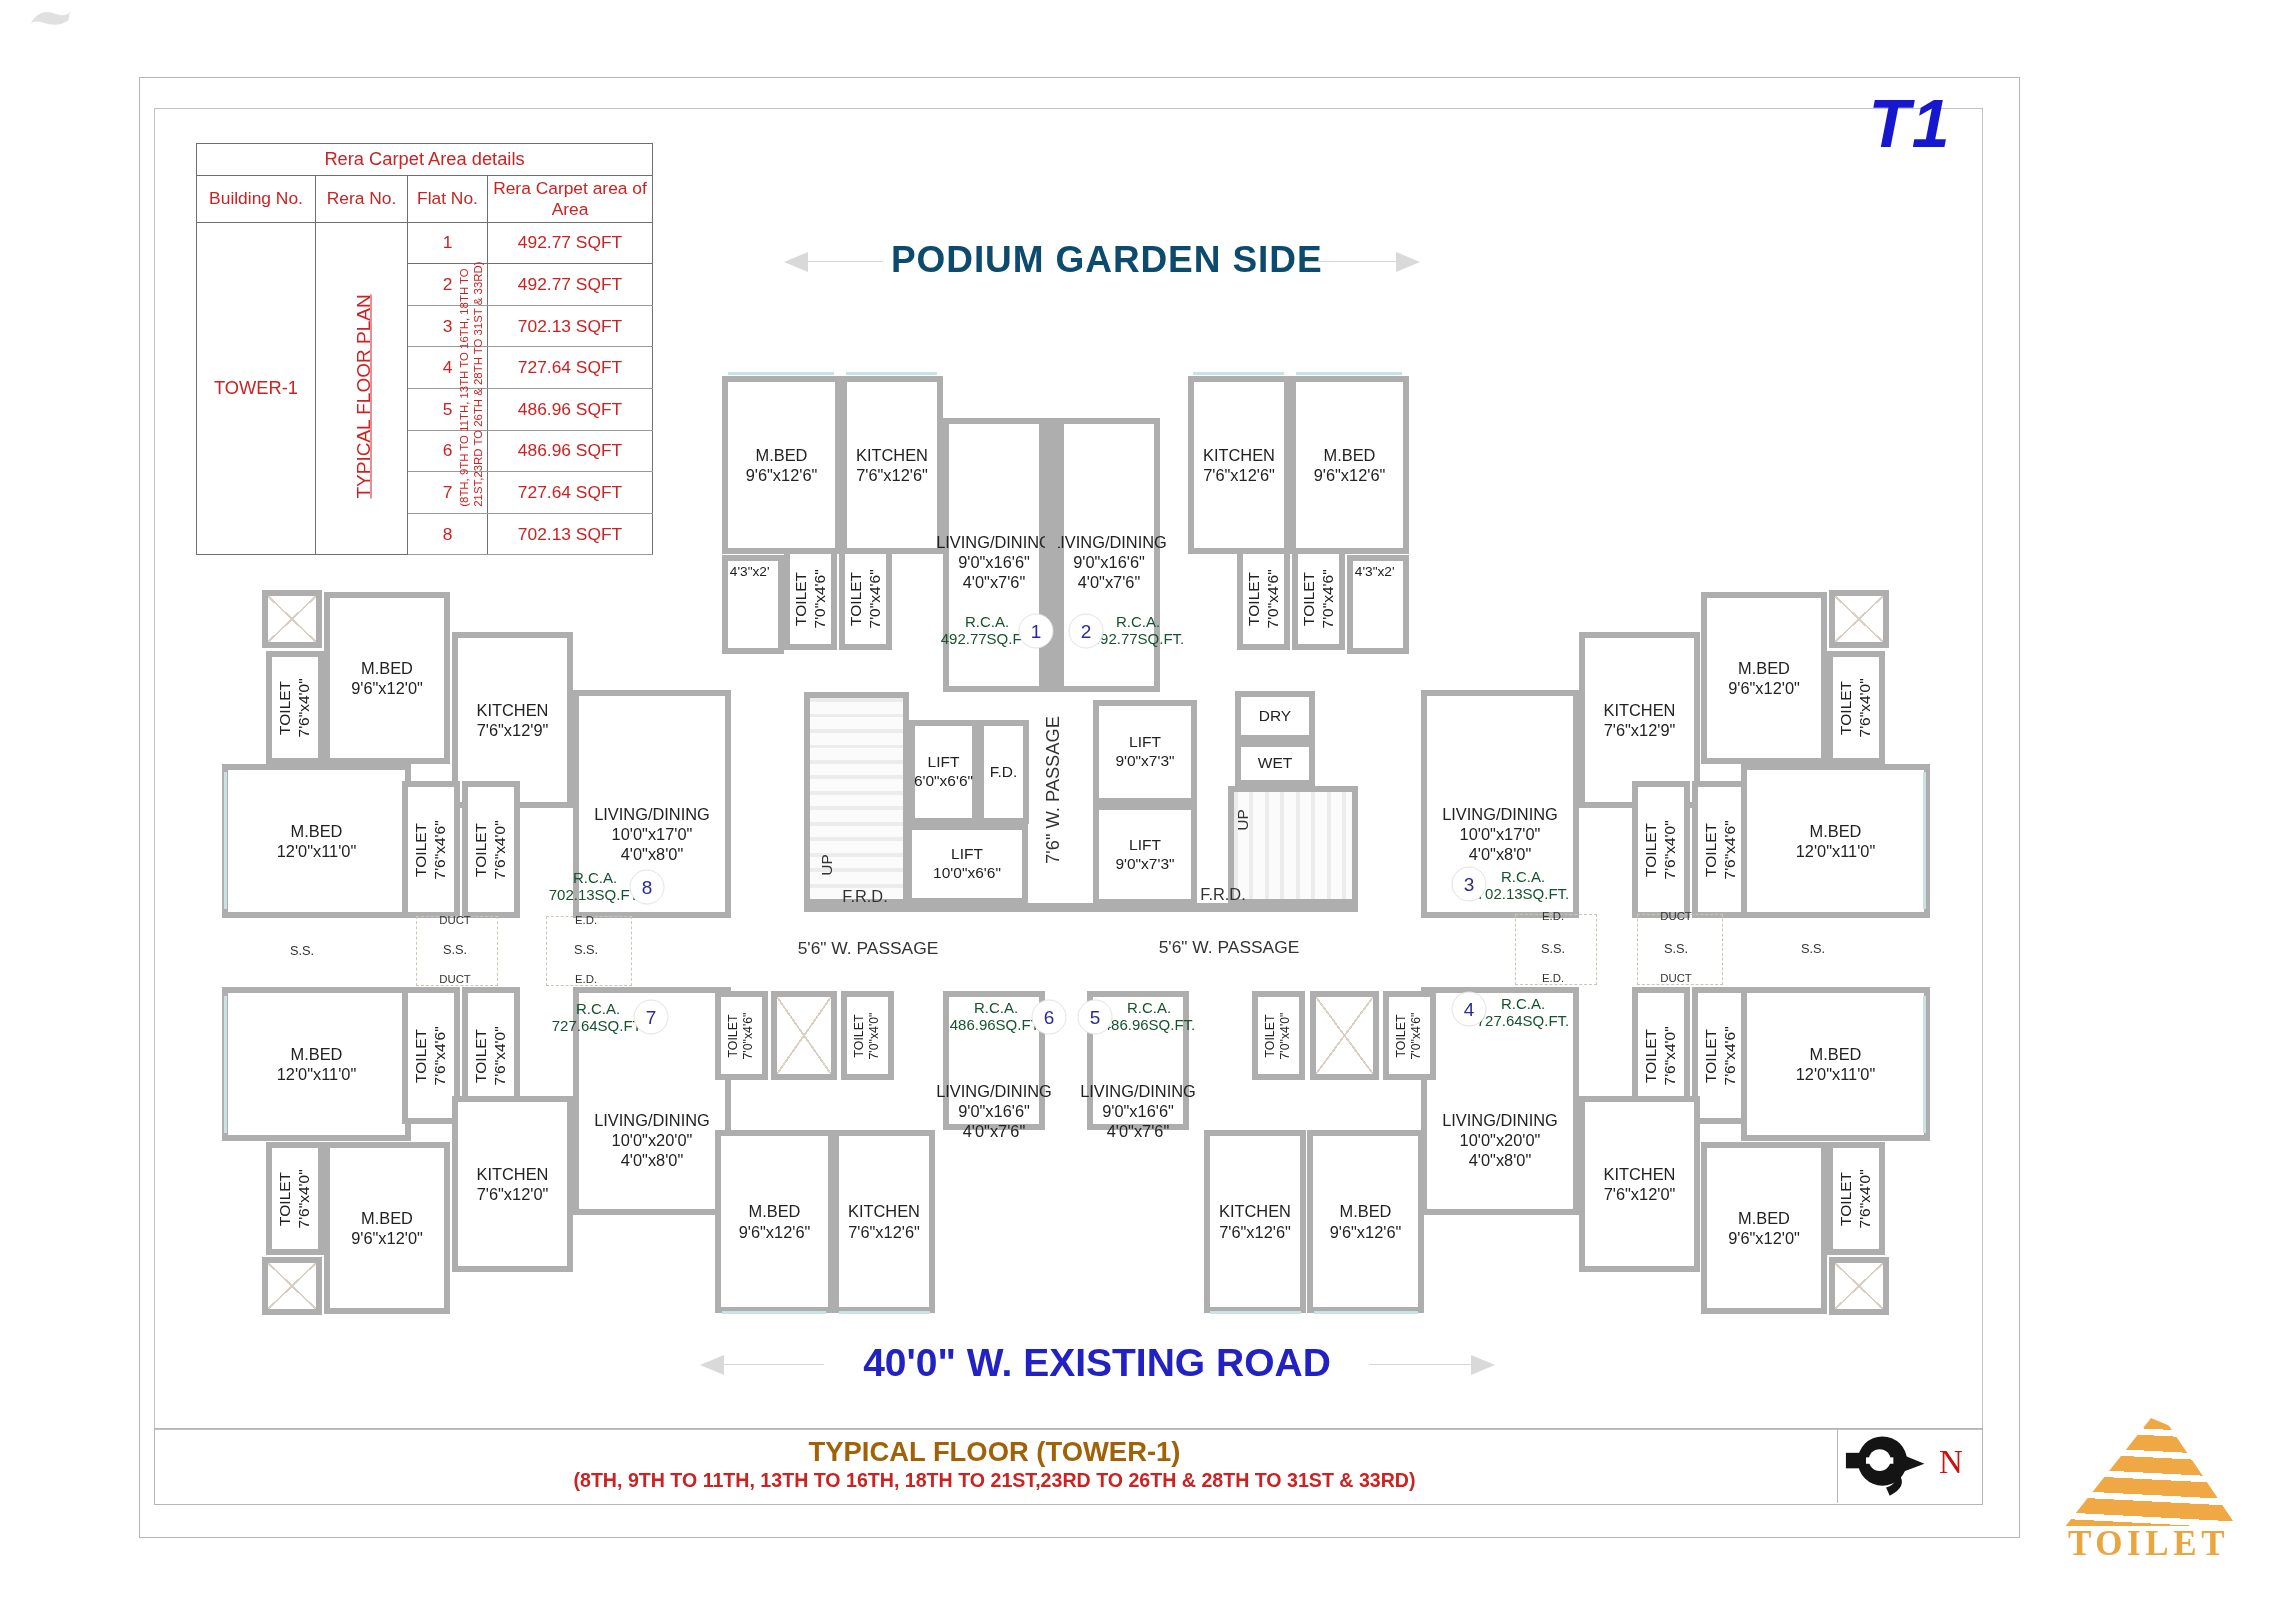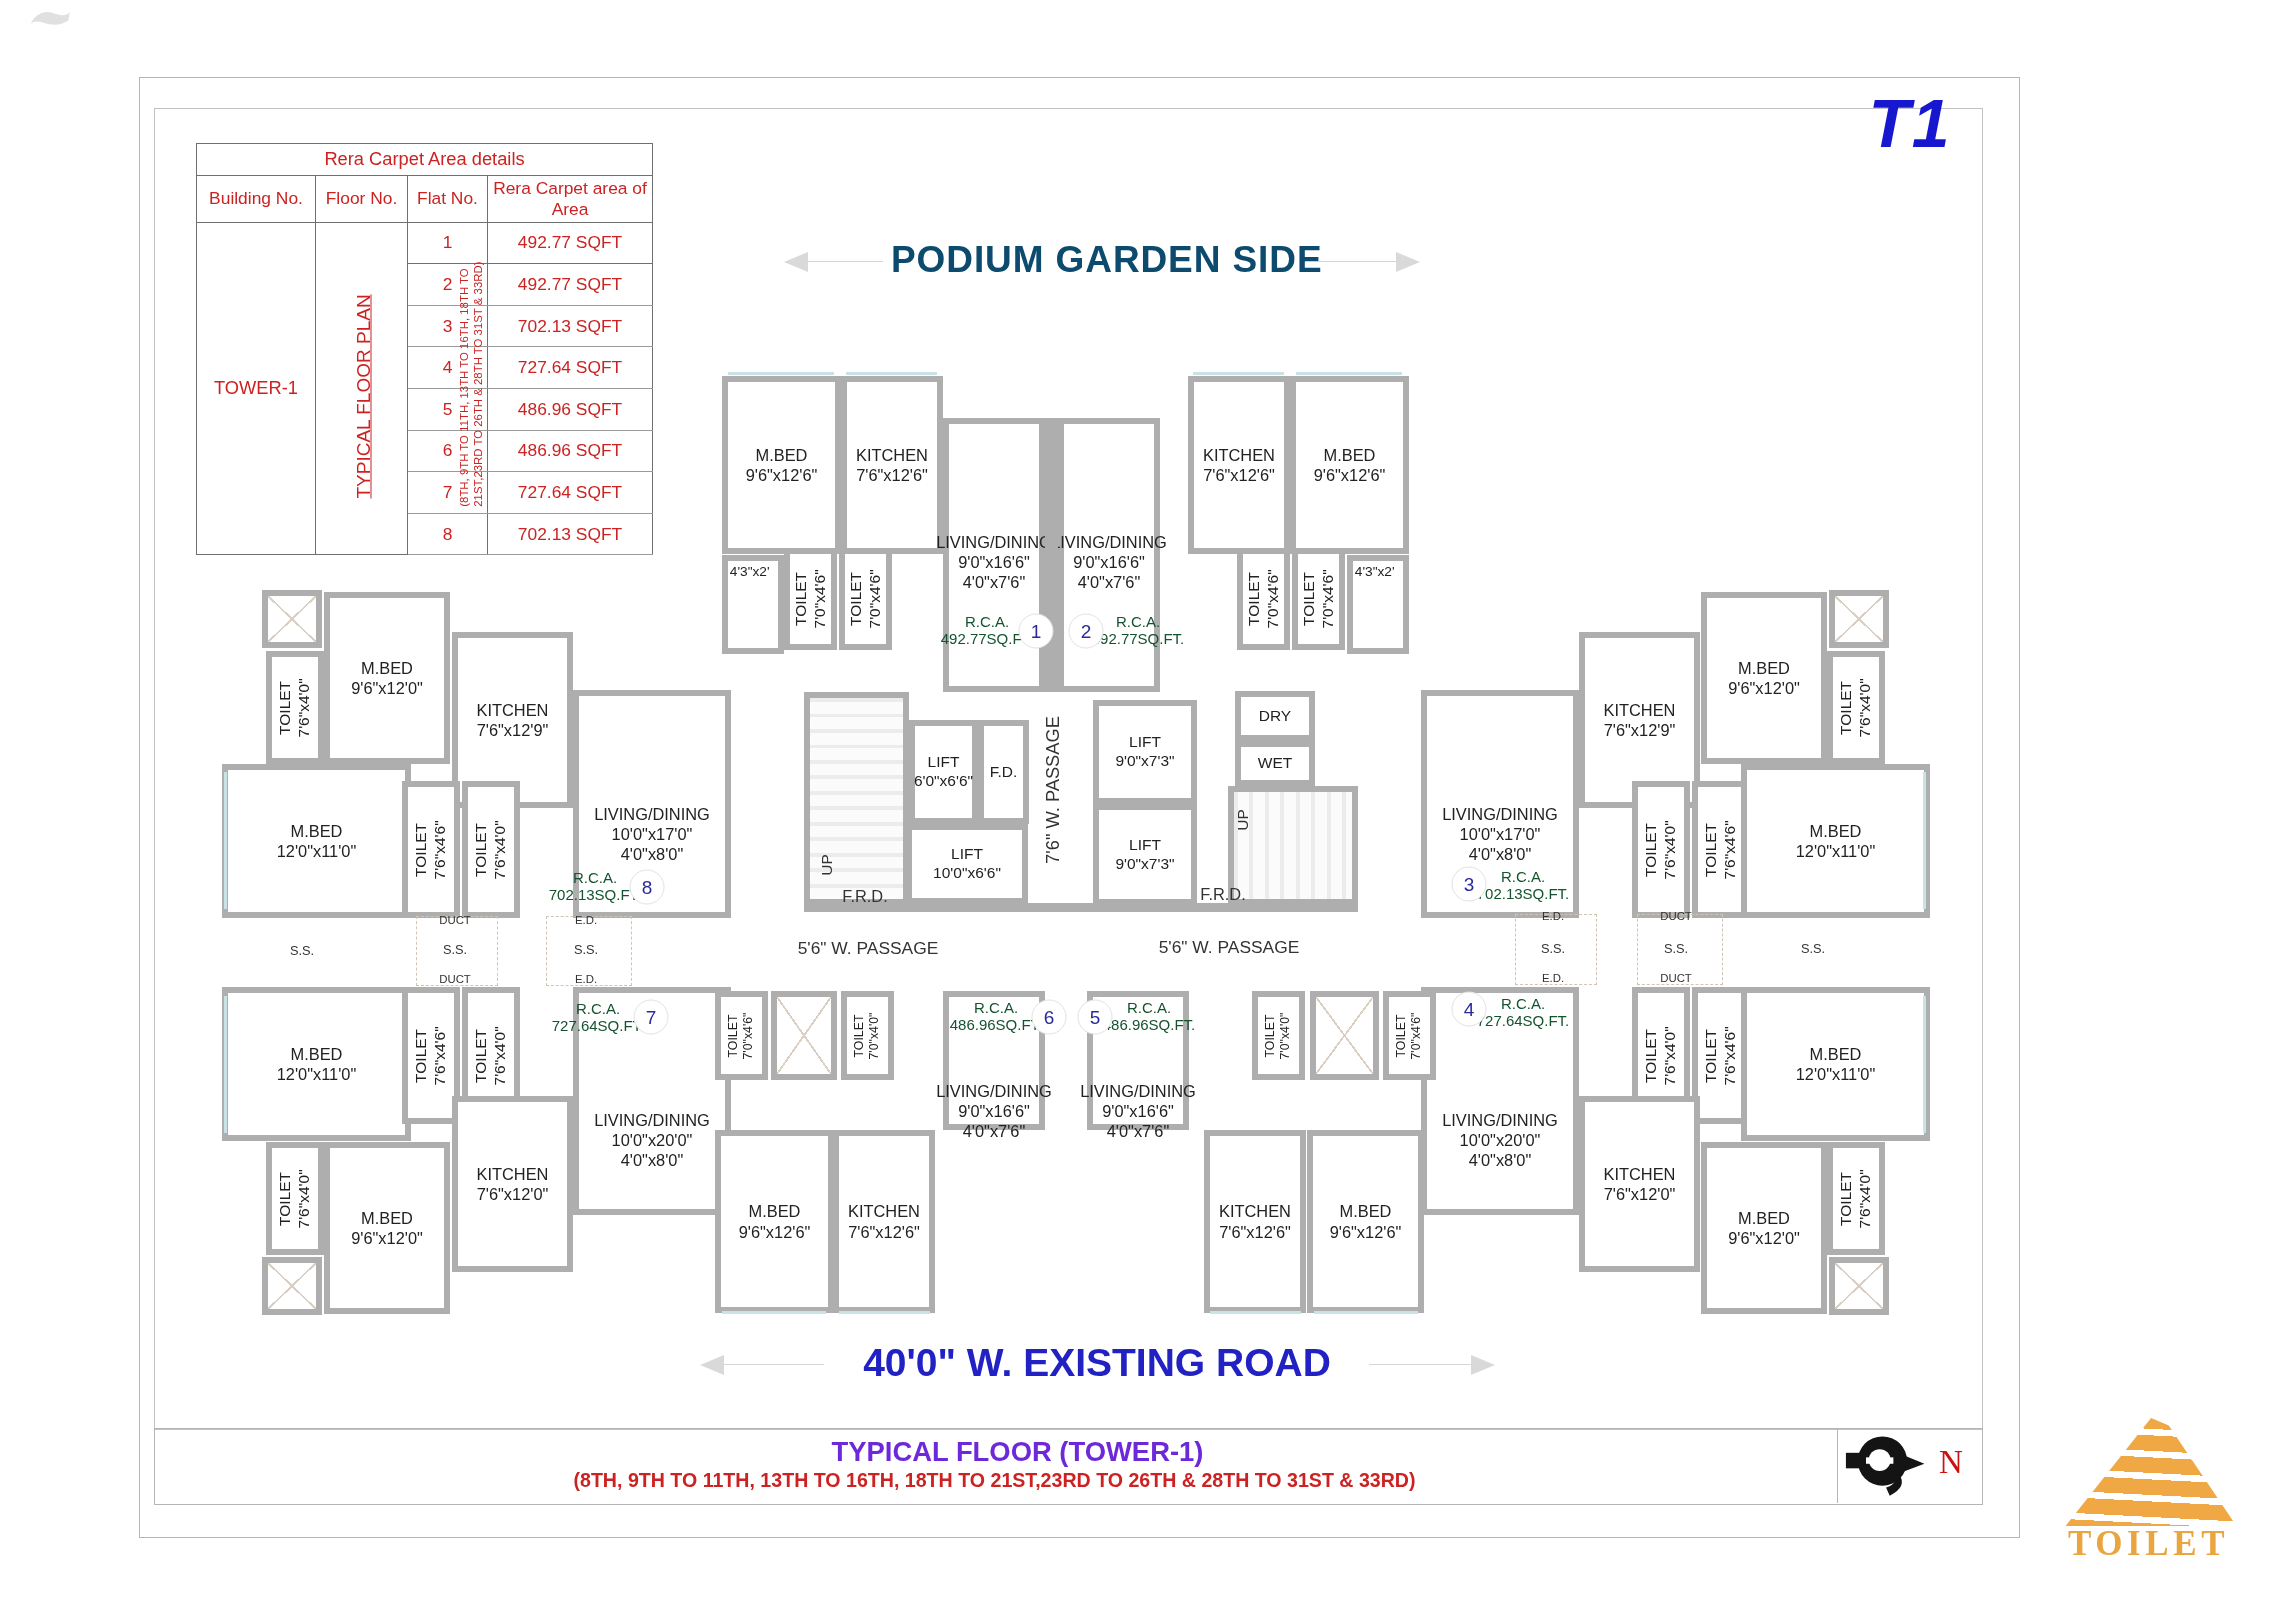--- a/index.html
+++ b/index.html
@@ -69,21 +69,21 @@
   .dashbox{position:absolute;border:0.9px dashed #d0c4b4;}
   .ptext{position:absolute;color:#333;white-space:nowrap;transform:translate(-50%,-50%);}
   .rca{position:absolute;transform:translate(-50%,-50%);text-align:center;color:#14532d;
        font-size:15px;line-height:1.15;font-weight:500;white-space:nowrap;}
   .fcirc{position:absolute;width:33px;height:33px;border:1.8px solid #e2e2e2;border-radius:50%;
          background:#fff;color:#2a2a9e;font-size:19px;display:flex;align-items:center;
          justify-content:center;transform:translate(-50%,-50%);}
 
   
   #footer-title{left:154px;top:1436px;width:1681px;text-align:center;font-size:27.4px;font-weight:600;
-                color:#6d28d9;white-space:nowrap;margin-left:23px;}
+                color:#a16207;white-space:nowrap;}
   #footer-subtitle{left:154px;top:1469px;width:1681px;text-align:center;font-size:19.6px;font-weight:600;
                    color:#cc2222;white-space:nowrap;}
   #north-box{left:1837px;top:1428px;width:144px;height:75px;}
   #north-n{position:absolute;left:102px;top:16.4px;font-family:"Liberation Serif",serif;
            font-size:33px;color:#cc1111;}
   
   #logo{left:2039px;top:1418px;width:219px;height:151px;}
   #logo-pyramid{position:absolute;left:23px;top:0;width:178px;height:108px;
      background:repeating-linear-gradient(183deg,#f0a844 0 15.5px,#ffffff 15.5px 22px);
      clip-path:polygon(50% 0%, 2% 100%, 98% 100%, 60% 7%);}
@@ -115,21 +115,21 @@
       <col style="width:92px">
       <col style="width:80px">
       <col style="width:165px">
     </colgroup>
   <tbody>
       <tr>
         <td class="title" colspan="4">Rera Carpet Area details</td>
       </tr>
   <tr>
     <td class="hdr">Building No.</td>
-    <td class="hdr">Floor No.</td>
+    <td class="hdr">Rera No.</td>
     <td class="hdr">Flat No.</td>
     <td class="hdr">Rera Carpet area of Area</td>
   </tr>
   <tr>
     <td id="cell-building" rowspan="8">TOWER-1</td>
     <td id="cell-floor" rowspan="8">
       <div id="floor-main">TYPICAL FLOOR PLAN</div>
       <div id="floor-sub">
         <span>(8TH, 9TH TO 11TH, 13TH TO 16TH, 18TH TO</span><br>
         <span>21ST,23RD TO 26TH &amp; 28TH TO 31ST &amp; 33RD)</span>

